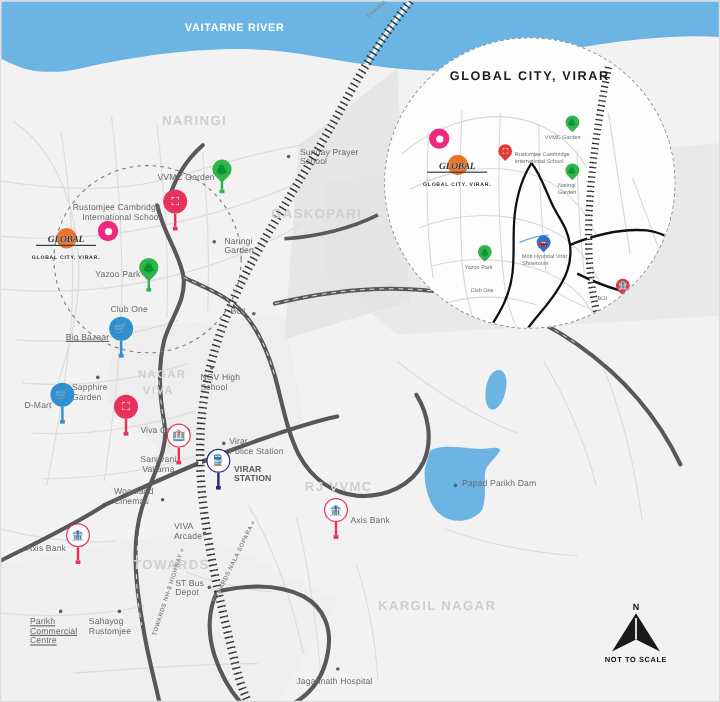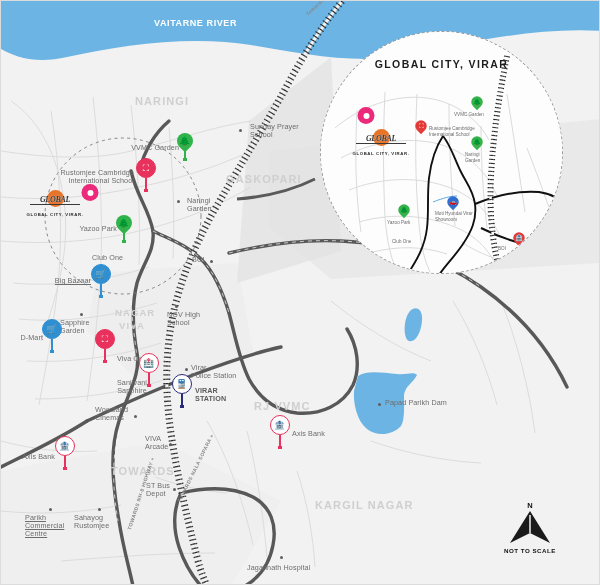--- a/index.html
+++ b/index.html
@@ -293,21 +293,21 @@
   <div class="lbl poi" style="left:116px;top:341px;width:62px;margin-top:13px;">Viva College</div>
   <div class="pin ring" style="left:104px;top:348px;color:#e8315c;">
     <div class="body filled">
         <span class="gi">⛶</span>
       </div>
     <div class="stem"></div>
       <div class="foot"></div>
   </div>
 
   <div class="lbl poi" style="left:104px;top:378px;width:54px;text-align:center;">Sanjivani
-Sapphire</div>
+Vaitarna</div>
   <div class="pin ring" style="left:148px;top:372px;color:#e8315c;">
     <div class="body">
         <span class="gi">🏥</span>
       </div>
     <div class="stem"></div>
       <div class="foot"></div>
   </div>
 
   <div class="lbl poi" style="left:194px;top:386px;width:46px;font-weight:bold;color:#5a5a5a;">VIRAR
 STATION</div>

